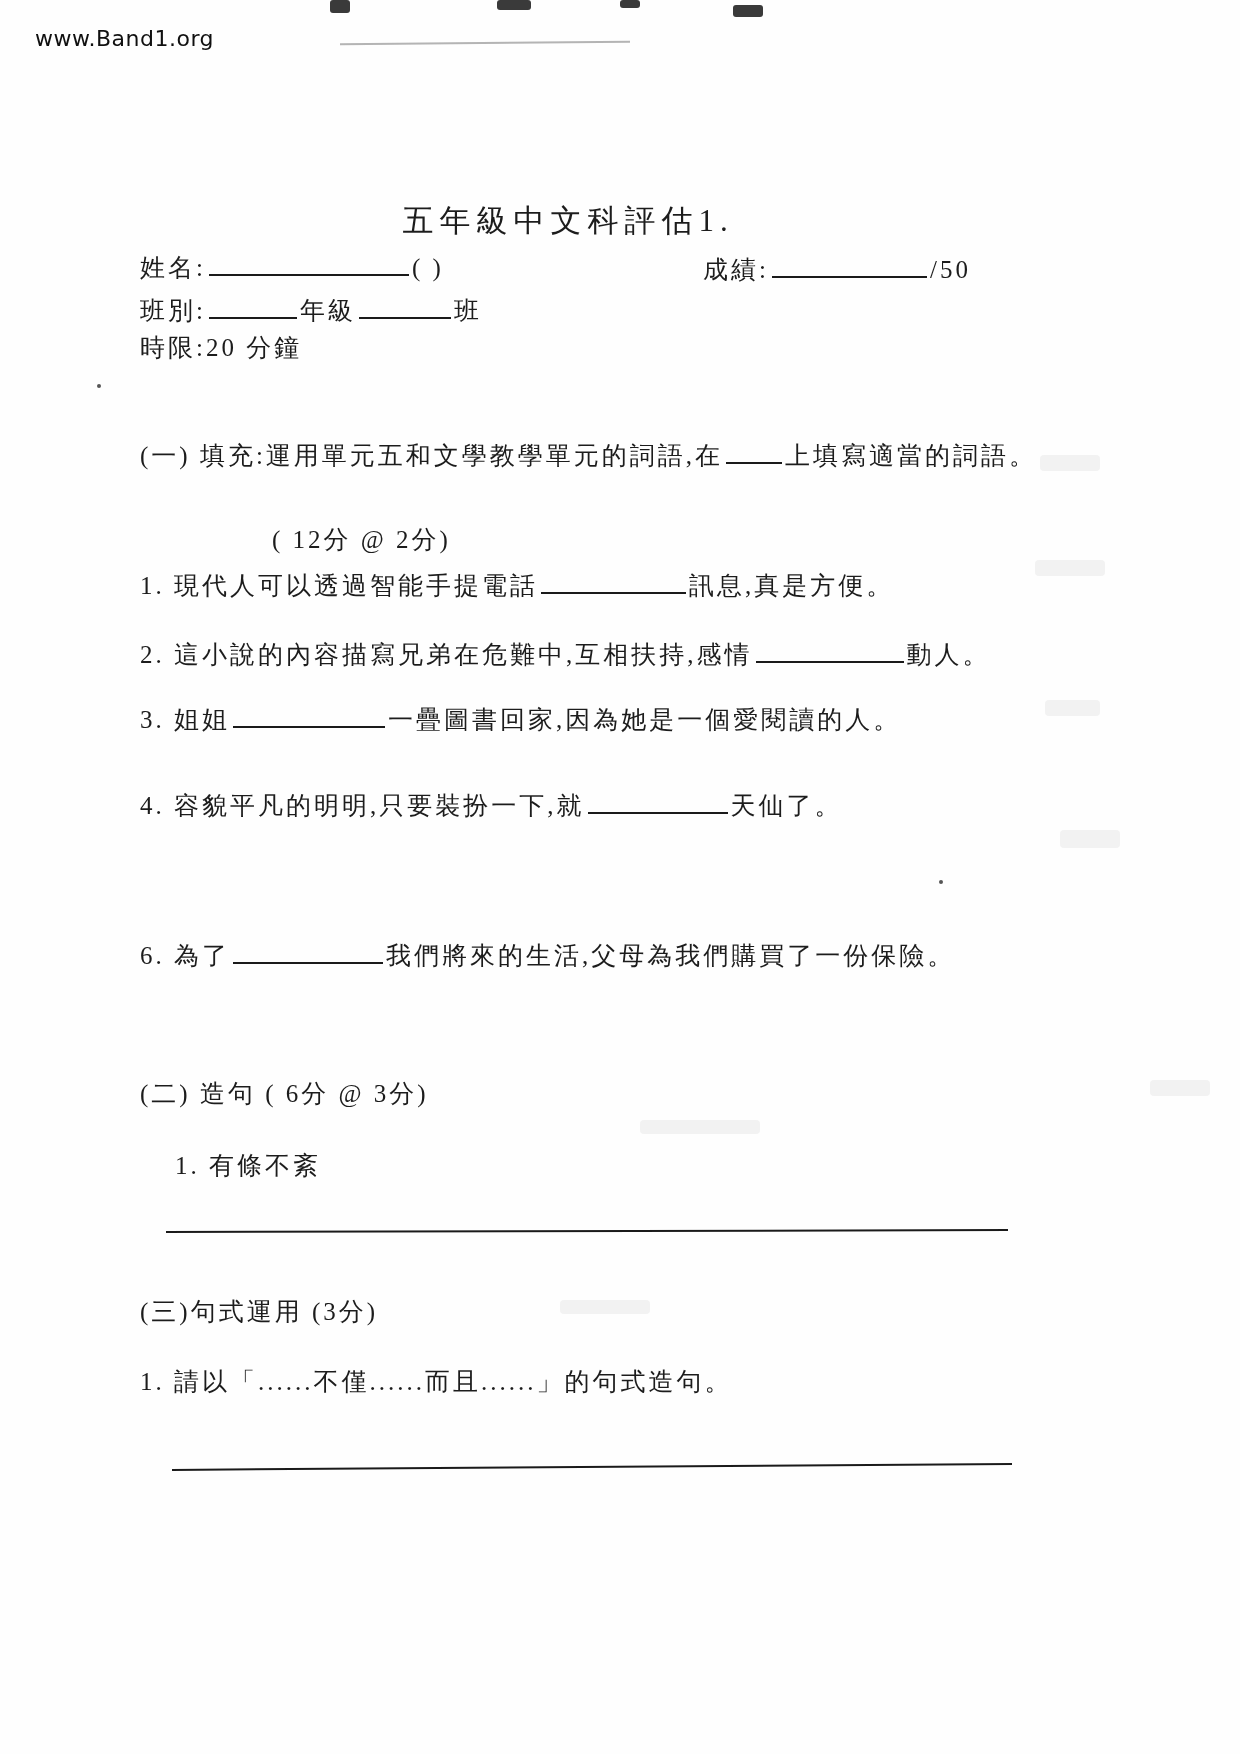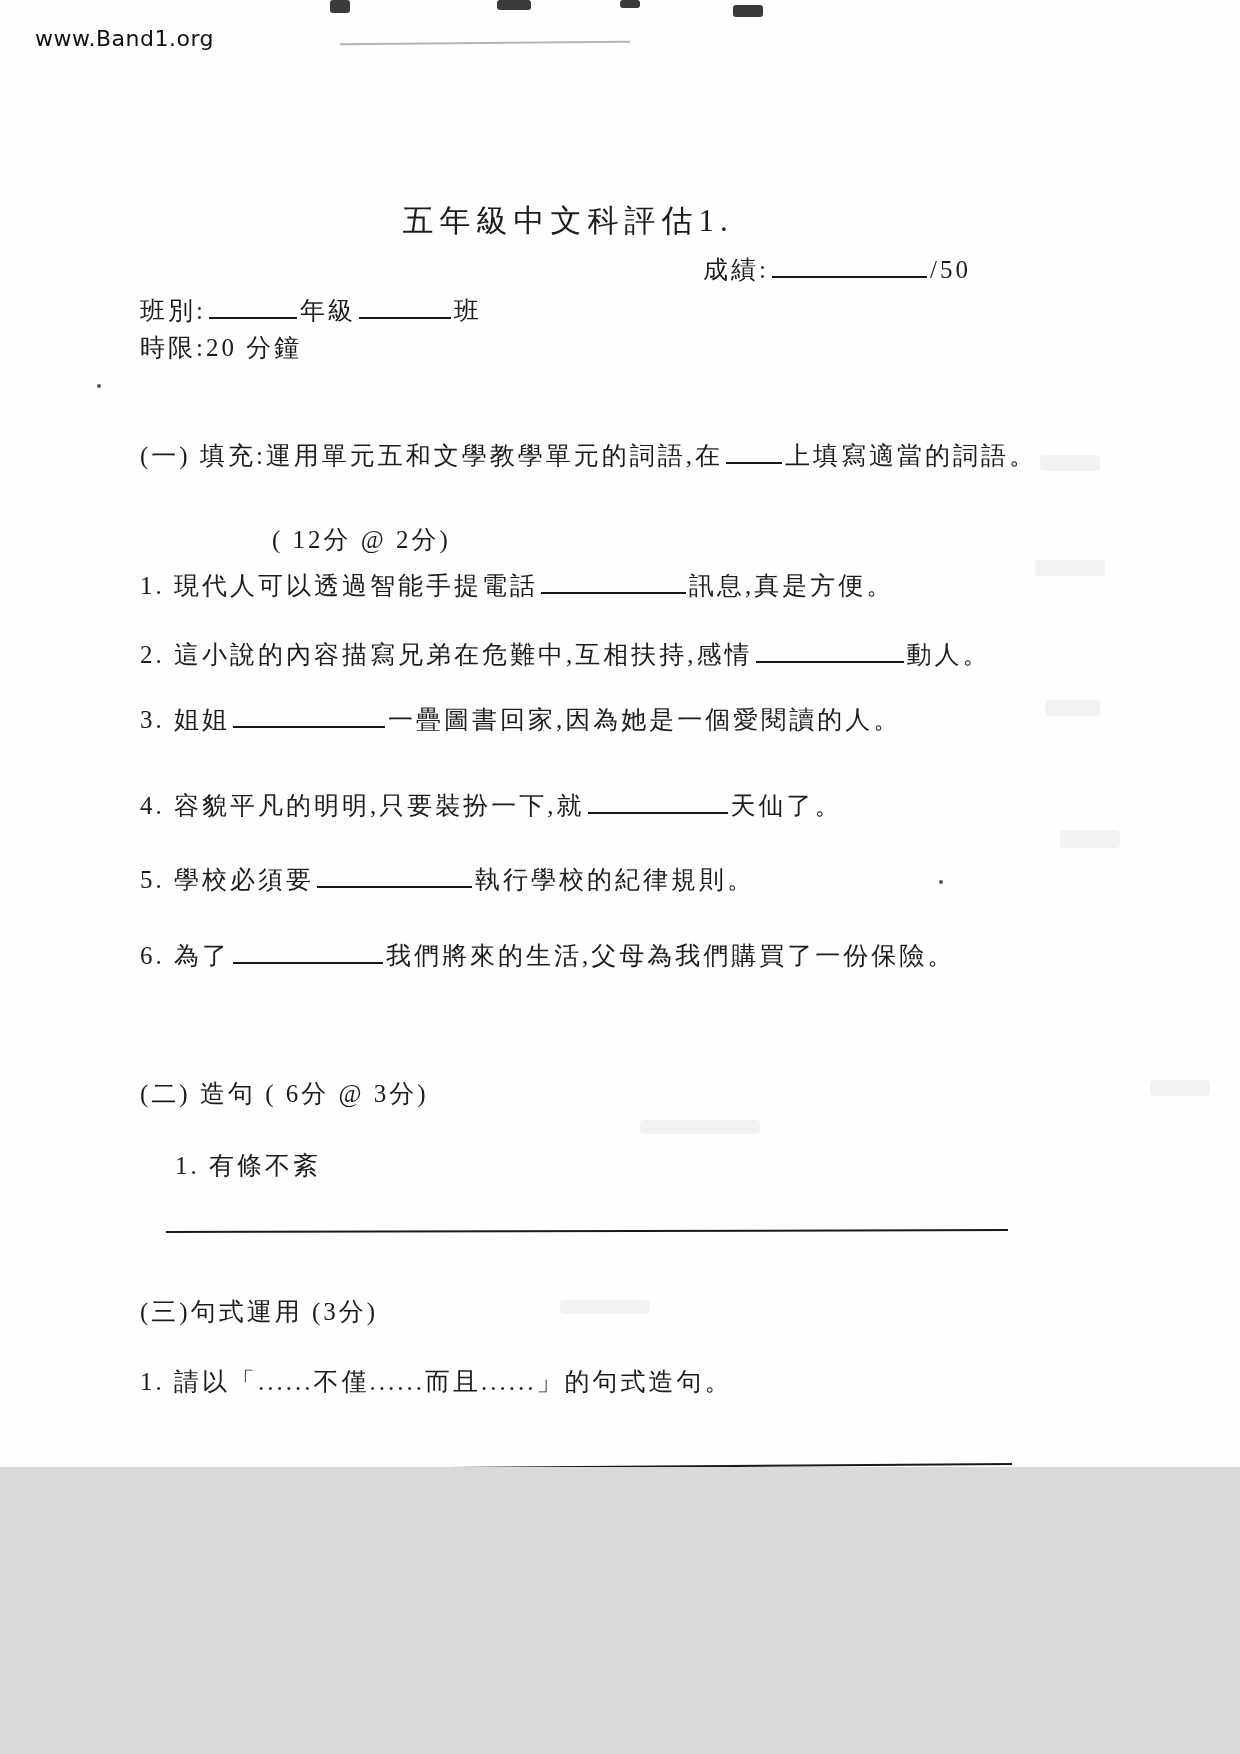--- a/index.html
+++ b/index.html
@@ -1,17 +1,17 @@
 <!DOCTYPE html>
 <html><head>
 <meta charset="utf-8">
 <style>
   html,body{margin:0;padding:0;background:#d9d9d9;}
   .page{
-    position:relative;width:1240px;height:1467px;margin:0 auto;
+    position:relative;width:1240px;height:1754px;margin:0 auto;
     background:#fefefe;color:#1c1c1c;overflow:hidden;
     font-family:"Liberation Serif","DejaVu Serif",serif;
   }
   .watermark{
     position:absolute;left:35px;top:26px;font-size:22px;color:#101010;
     font-family:"DejaVu Sans","Liberation Sans",sans-serif;letter-spacing:0.5px;
   }
   .doc-title{
     position:absolute;top:200px;left:0;width:100%;text-align:center;
     font-size:31px;letter-spacing:6px;transform:translateX(-52px);white-space:nowrap;
@@ -48,20 +48,23 @@
   <div class="faint" style="left:1045px;top:700px;width:55px;height:16px;"></div>
   <div class="faint" style="left:1060px;top:830px;width:60px;height:18px;"></div>
   <div class="faint" style="left:1150px;top:1080px;width:60px;height:16px;"></div>
   <div class="faint" style="left:640px;top:1120px;width:120px;height:14px;"></div>
   <div class="faint" style="left:560px;top:1300px;width:90px;height:14px;"></div>
 
   <div class="watermark">www.Band1.org</div>
 
   <div class="doc-title">五年級中文科評估1.</div>
 
+  <div class="row" style="left:140px;top:250px;">
+    <span>姓名:</span><span class="blank" style="width:200px;"></span><span>(    )</span>
+  </div>
   <div class="row" style="left:703px;top:252px;">
     <span>成績:</span><span class="blank" style="width:155px;"></span><span>/50</span>
   </div>
   <div class="row" style="left:140px;top:293px;">
     <span>班別:</span><span class="blank" style="width:88px;"></span><span>年級</span><span class="blank" style="width:92px;"></span><span>班</span>
   </div>
   <div class="row" style="left:140px;top:332px;">
     <span>時限:20 分鐘</span>
   </div>
 
@@ -79,23 +82,20 @@
   </div>
 
   <div class="row" style="left:140px;top:702px;">
     <span class="qnum">3.</span><span>姐姐</span><span class="blank" style="width:152px;"></span><span>一疊圖書回家,因為她是一個愛閱讀的人。</span>
   </div>
 
   <div class="row" style="left:140px;top:788px;">
     <span class="qnum">4.</span><span>容貌平凡的</span><span class="u">明明</span><span>,只要裝扮一下,就</span><span class="blank" style="width:140px;"></span><span>天仙了。</span>
   </div>
 
-  <div class="row" style="left:140px;top:862px;">
-    <span class="qnum">5.</span><span>學校必須要</span><span class="blank" style="width:155px;"></span><span>執行學校的紀律規則。</span>
-  </div>
 
   <div class="row" style="left:140px;top:938px;">
     <span class="qnum">6.</span><span>為了</span><span class="blank" style="width:150px;"></span><span>我們將來的生活,父母為我們購買了一份保險。</span>
   </div>
 
   <div class="row" style="left:140px;top:1078px;">(二) 造句 ( 6分 @ 3分)</div>
   <div class="row" style="left:140px;top:1150px;margin-left:35px;">
     <span class="qnum">1.</span><span>有條不紊</span>
   </div>
   <div class="ans-line" style="left:166px;top:1230px;width:842px;transform:rotate(-0.12deg);"></div>

